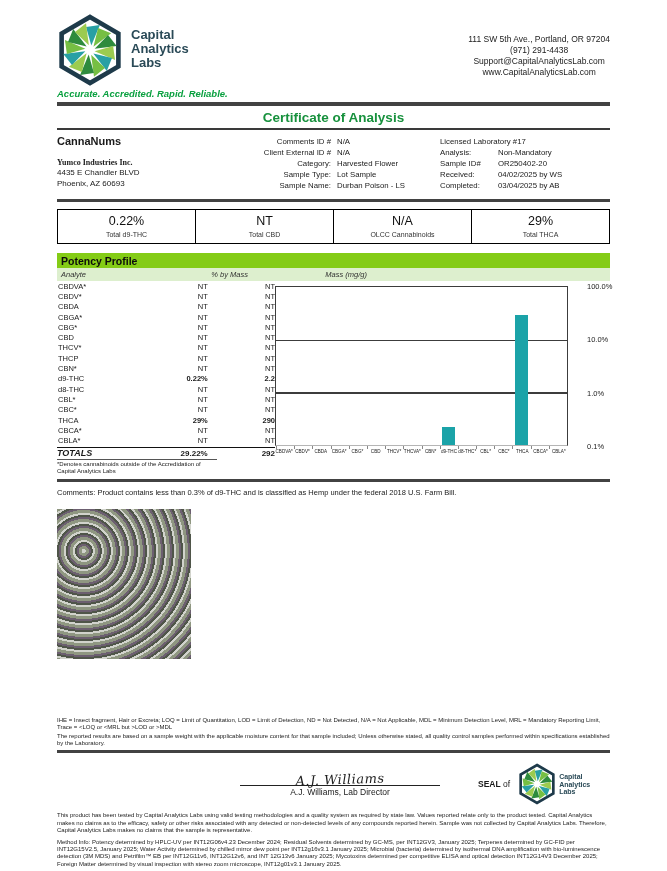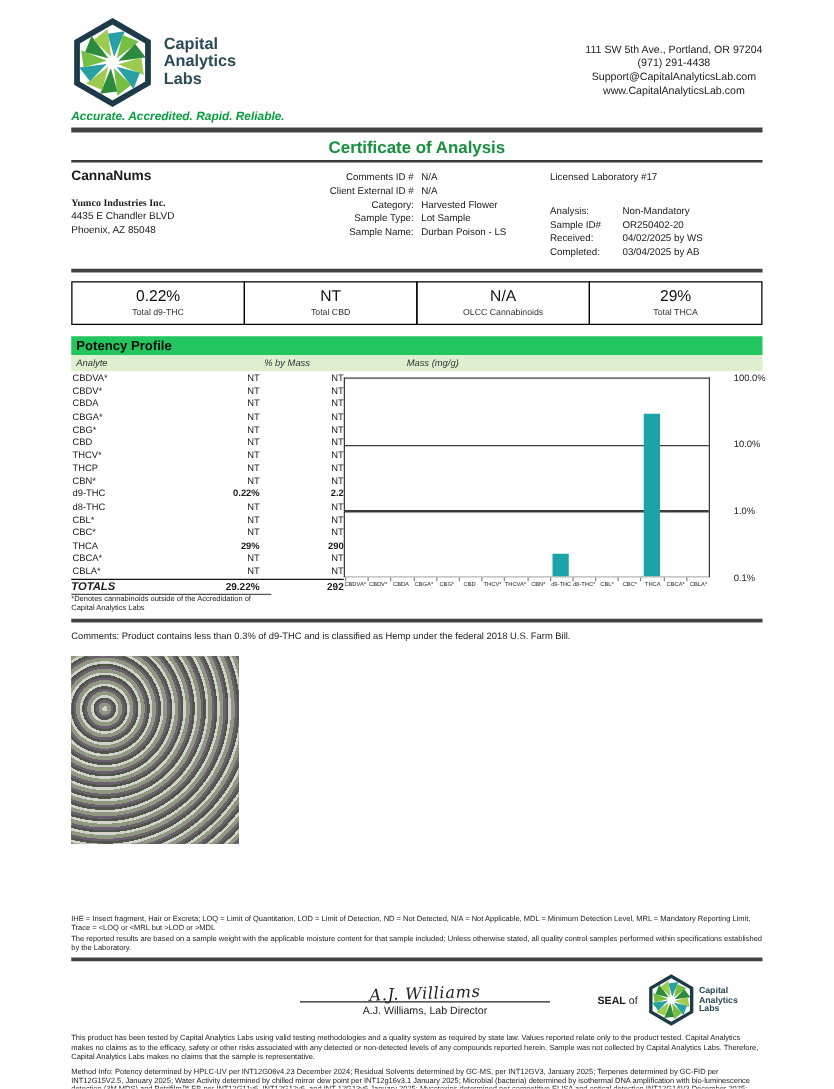--- a/index.html
+++ b/index.html
@@ -26,34 +26,34 @@
   .info { display:flex; padding:6px 0 8px; font-size:7.8px; line-height:11px; }
   .info-left { width:178px; }
   .client-name { font-size:11px; font-weight:bold; margin-bottom:10px; }
   .client-co { font-family:"Liberation Serif", serif; font-weight:bold; font-size:8px; }
   .client-addr { font-size:8px; line-height:10.5px; }
   .info-mid { width:205px; }
   .info-row { display:flex; }
   .info-mid .info-lbl { width:102px; text-align:right; padding-right:6px; color:#222; }
   .info-mid .info-val { flex:1; }
   .info-right { flex:1; }
-  .lab-title { font-size:7.8px; margin-bottom:16px; }
+  .lab-title { font-size:7.8px; margin-bottom:0; }
   .info-right .info-lbl { width:58px; text-align:left; color:#222; }
   .info-right .info-val { flex:1; }
 
   
   .summary { display:flex; margin-top:7px; }
   .sum-cell { flex:1; border:1px solid #000; margin-left:-1px; text-align:center; padding:4px 0 5px; }
   .sum-cell:first-child { margin-left:0; }
   .sum-val { font-size:12.5px; color:#111; }
   .sum-lbl { font-size:7px; color:#333; margin-top:3px; }
 
   
   .potency { margin-top:9px; }
-  .pheader { background:#22c55e; padding:2px 4px 1px; font-size:10.5px; font-weight:bold; color:#0c0c0c; }
+  .pheader { background:#84cc16; padding:2px 4px 1px; font-size:10.5px; font-weight:bold; color:#0c0c0c; }
   .pcols { background:#ddefce; display:flex; font-size:7.5px; font-style:italic; color:#333; padding:2px 0;gap:23px; }
   .pc-a { width:100px; padding-left:4px; }
   .pc-p { width:68px; text-align:right; }
   .pc-m { width:96px; text-align:right; }
   .pbody-wrap { display:flex; }
   .ptable { width:218px; }
   .prow { display:flex; font-size:7.5px; height:10.3px; align-items:center; }
   .pname { width:100px; padding-left:1px; }
   .pval { width:68px; text-align:right; }
   .pval + .pval { width:75px; }
@@ -177,21 +177,21 @@
     <div class="bar"></div>
 
     <div class="coa-title">Certificate of Analysis</div>
     <div class="title-underline"></div>
 
     <div class="info">
       <div class="info-left">
         <div class="client-name">CannaNums</div>
         <div class="client-co">Yumco Industries Inc.</div>
         <div class="client-addr">4435 E Chandler BLVD</div>
-        <div class="client-addr">Phoenix, AZ 85048</div>
+        <div class="client-addr">Phoenix, AZ 60693</div>
       </div>
       <div class="info-mid">
           <div class="info-row">
             <span class="info-lbl">Comments ID #</span>
             <span class="info-val">N/A</span>
           </div>
           <div class="info-row">
             <span class="info-lbl">Client External ID #</span>
             <span class="info-val">N/A</span>
           </div>

